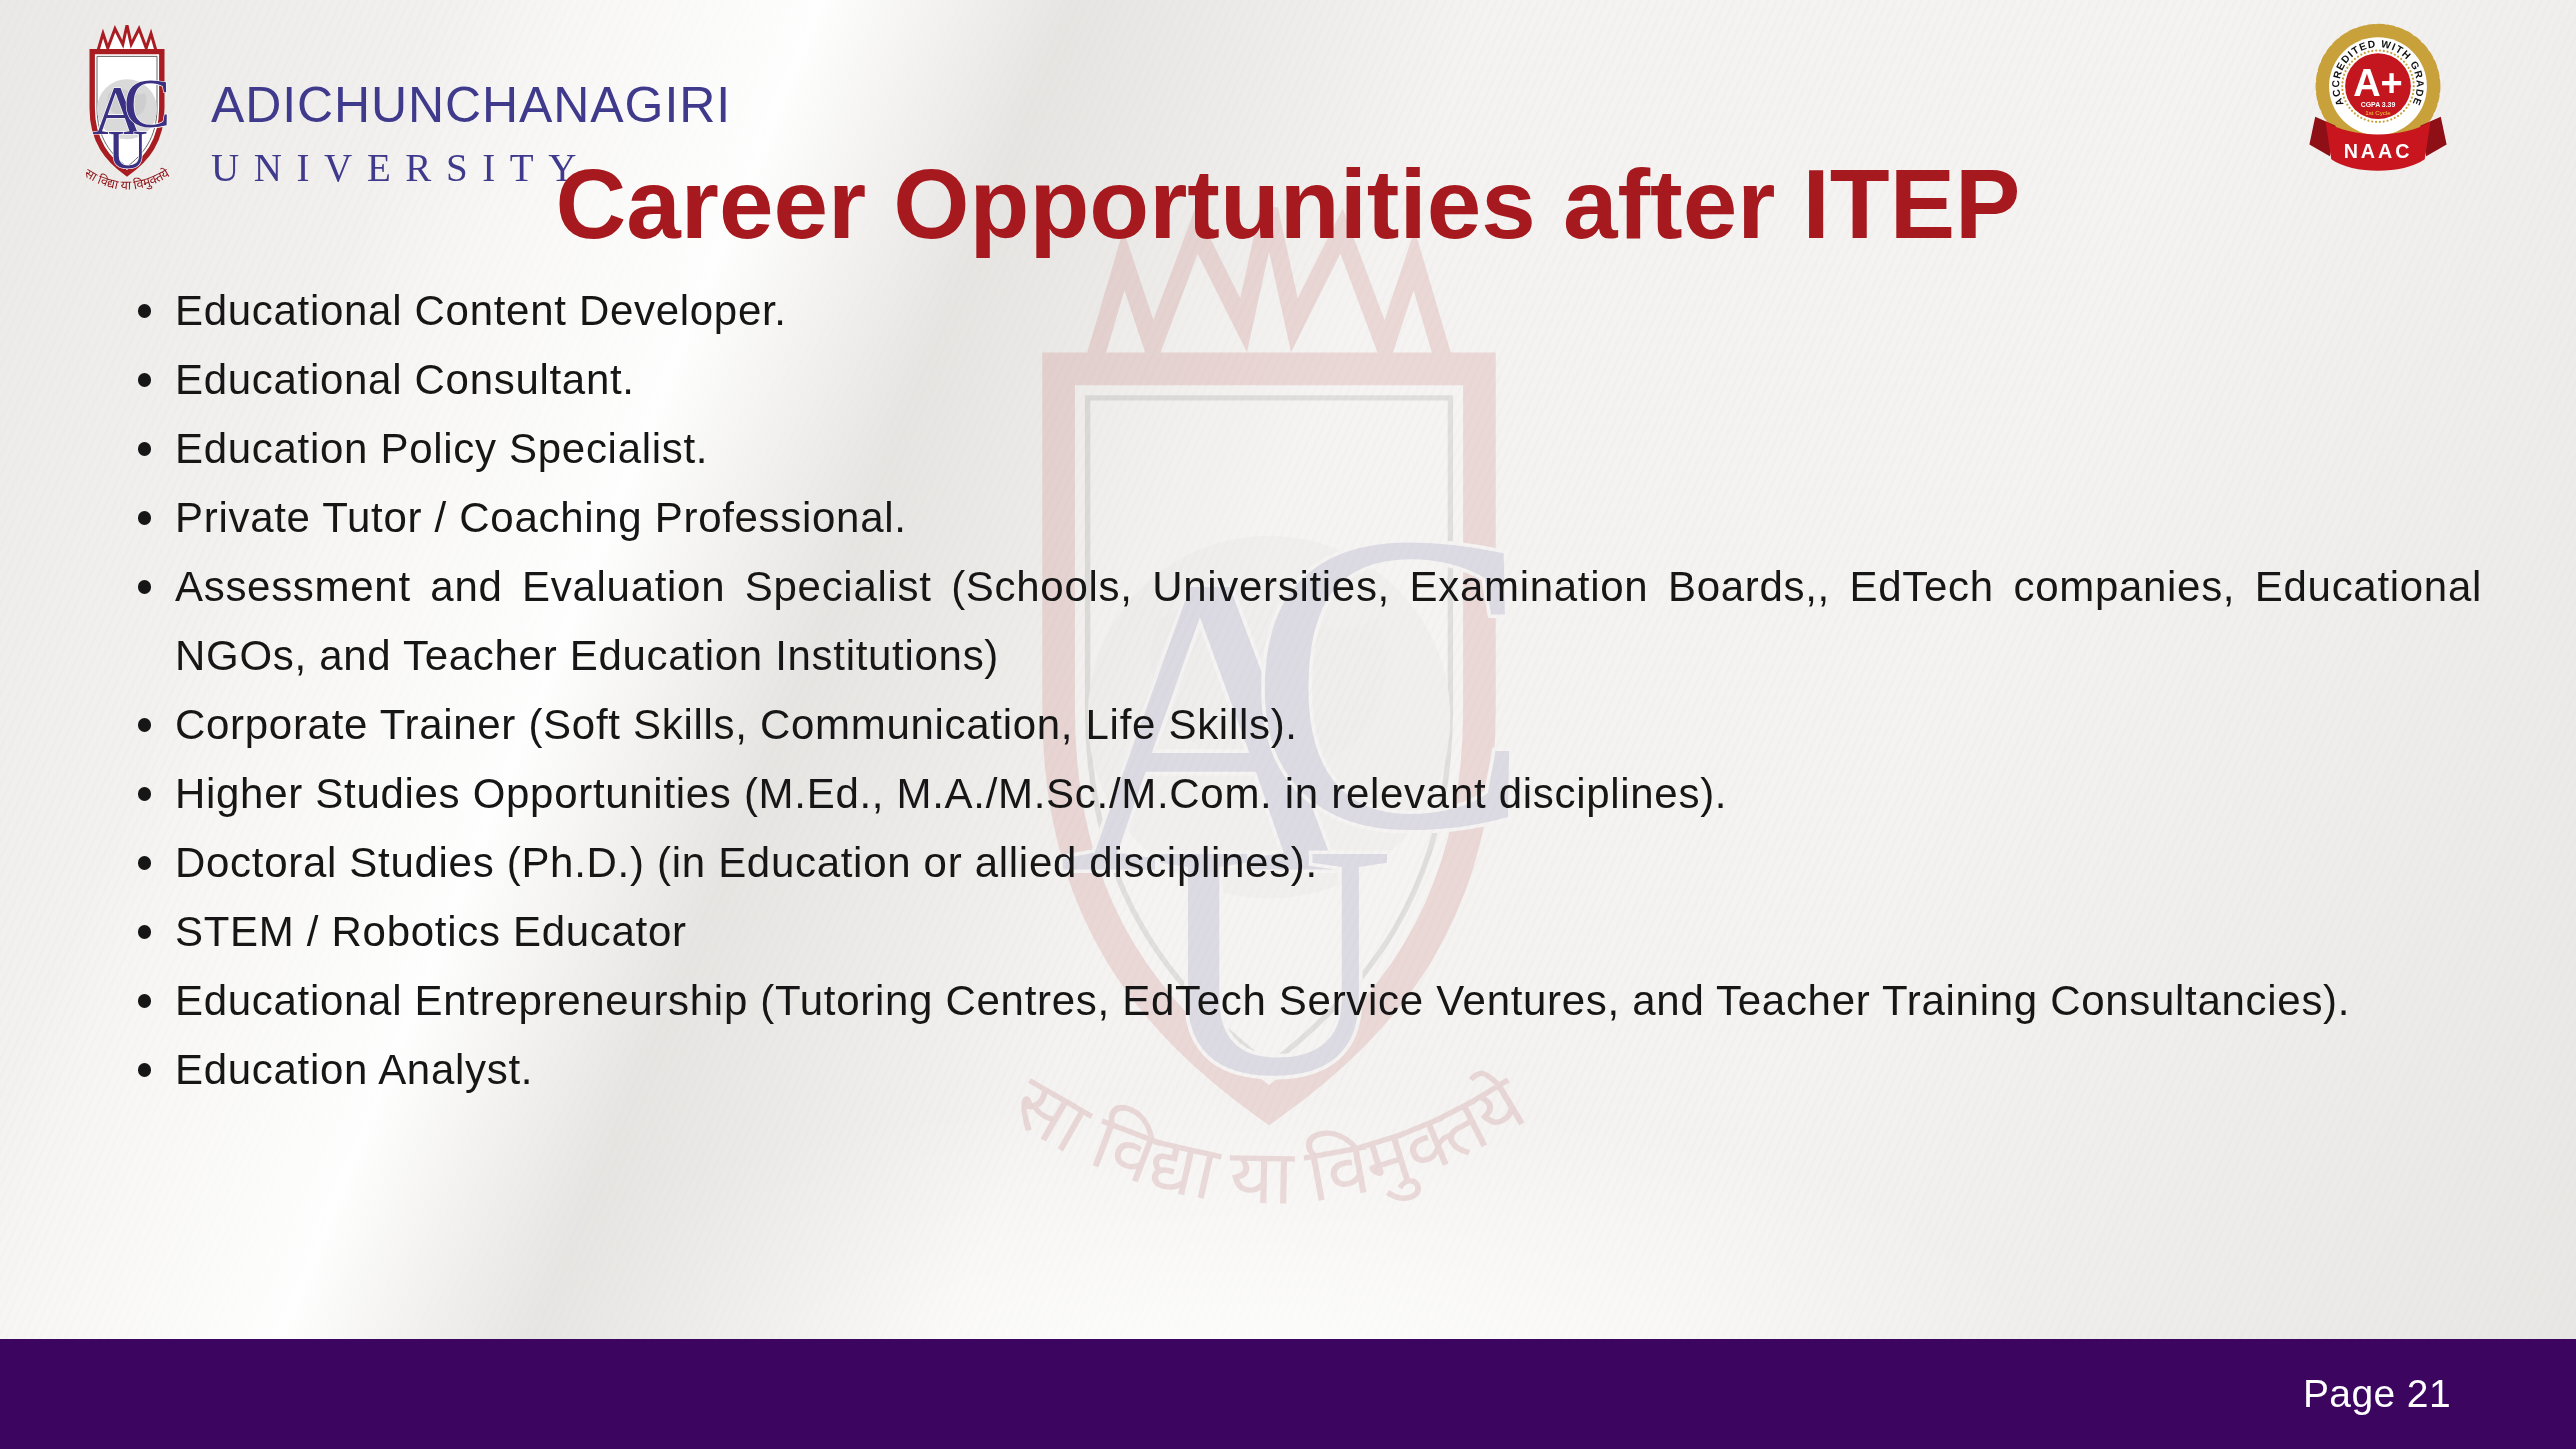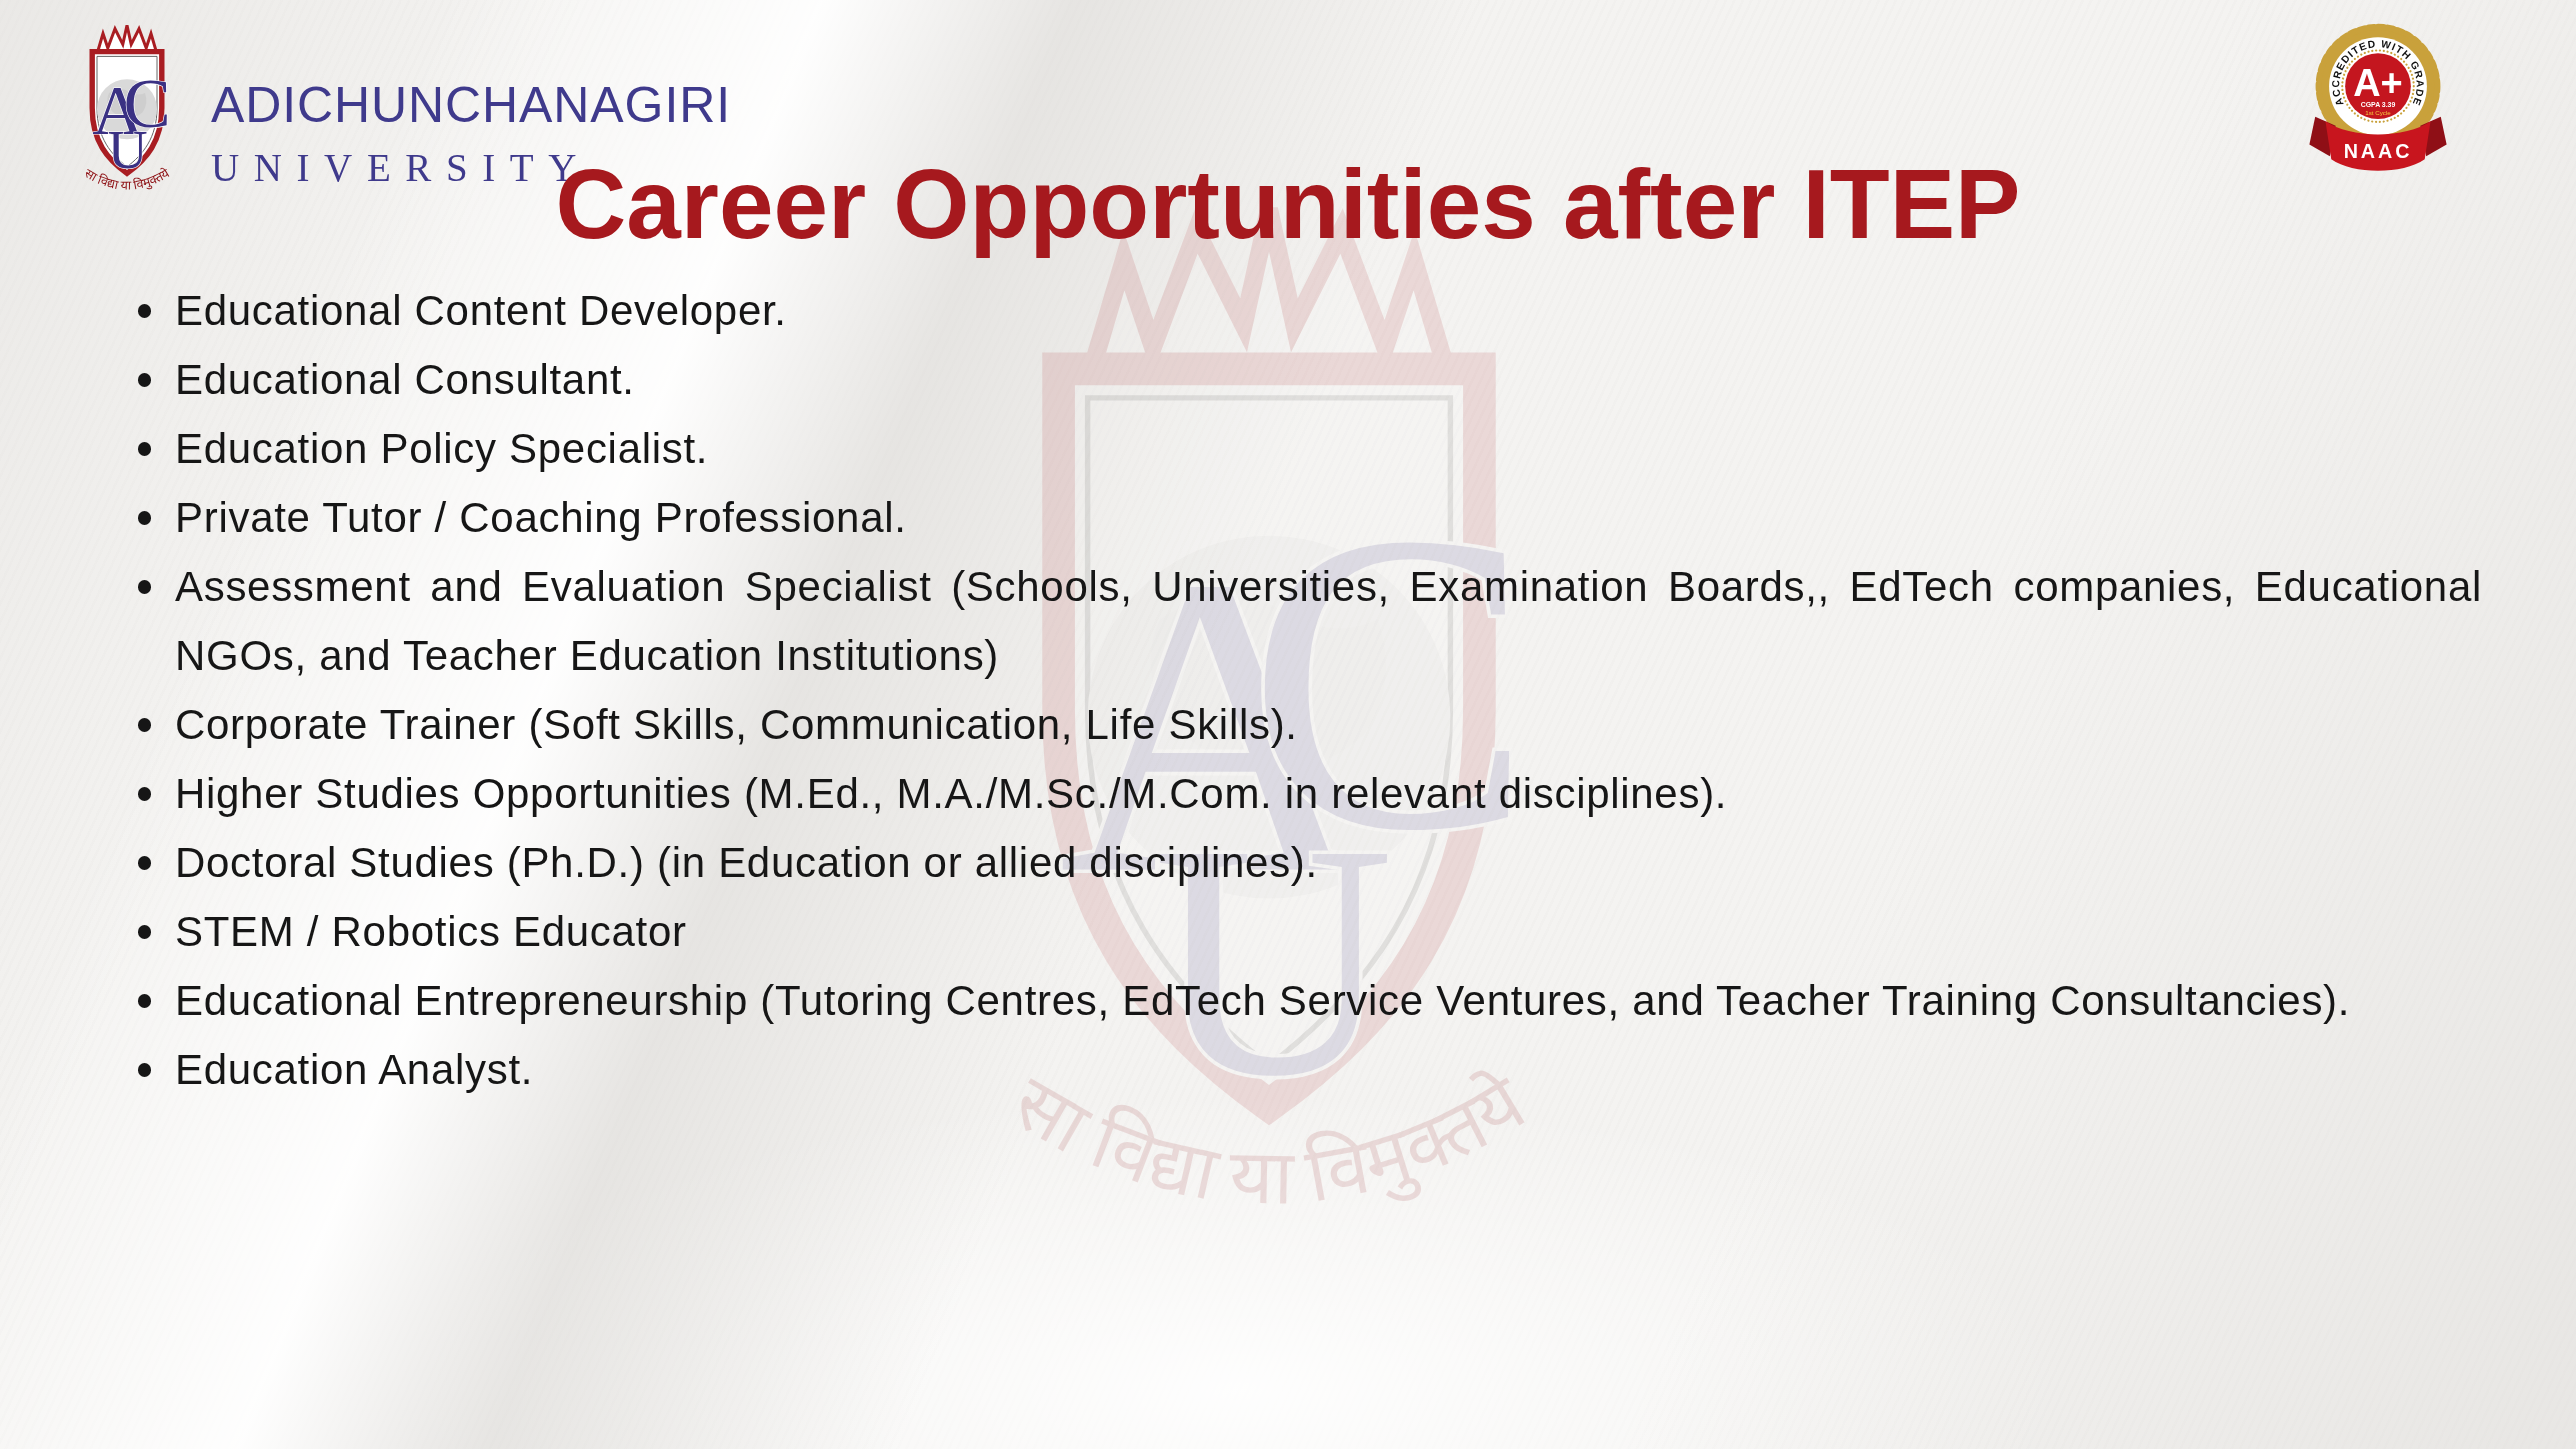--- a/index.html
+++ b/index.html
@@ -116,14 +116,17 @@
       <li>Private Tutor / Coaching Professional.</li>
       <li>Assessment and Evaluation Specialist (Schools, Universities, Examination Boards,, EdTech companies, Educational NGOs, and Teacher Education Institutions)</li>
       <li>Corporate Trainer (Soft Skills, Communication, Life Skills).</li>
       <li>Higher Studies Opportunities (M.Ed., M.A./M.Sc./M.Com. in relevant disciplines).</li>
       <li>Doctoral Studies (Ph.D.) (in Education or allied disciplines).</li>
       <li>STEM / Robotics Educator</li>
       <li>Educational Entrepreneurship (Tutoring Centres, EdTech Service Ventures, and Teacher Training Consultancies).</li>
       <li>Education Analyst.</li>
     </ul>
 
+  <div class="footer-bar">
+    <div class="page-label">Page 21</div>
+  </div>
 </div>
 
 
 </body></html>

